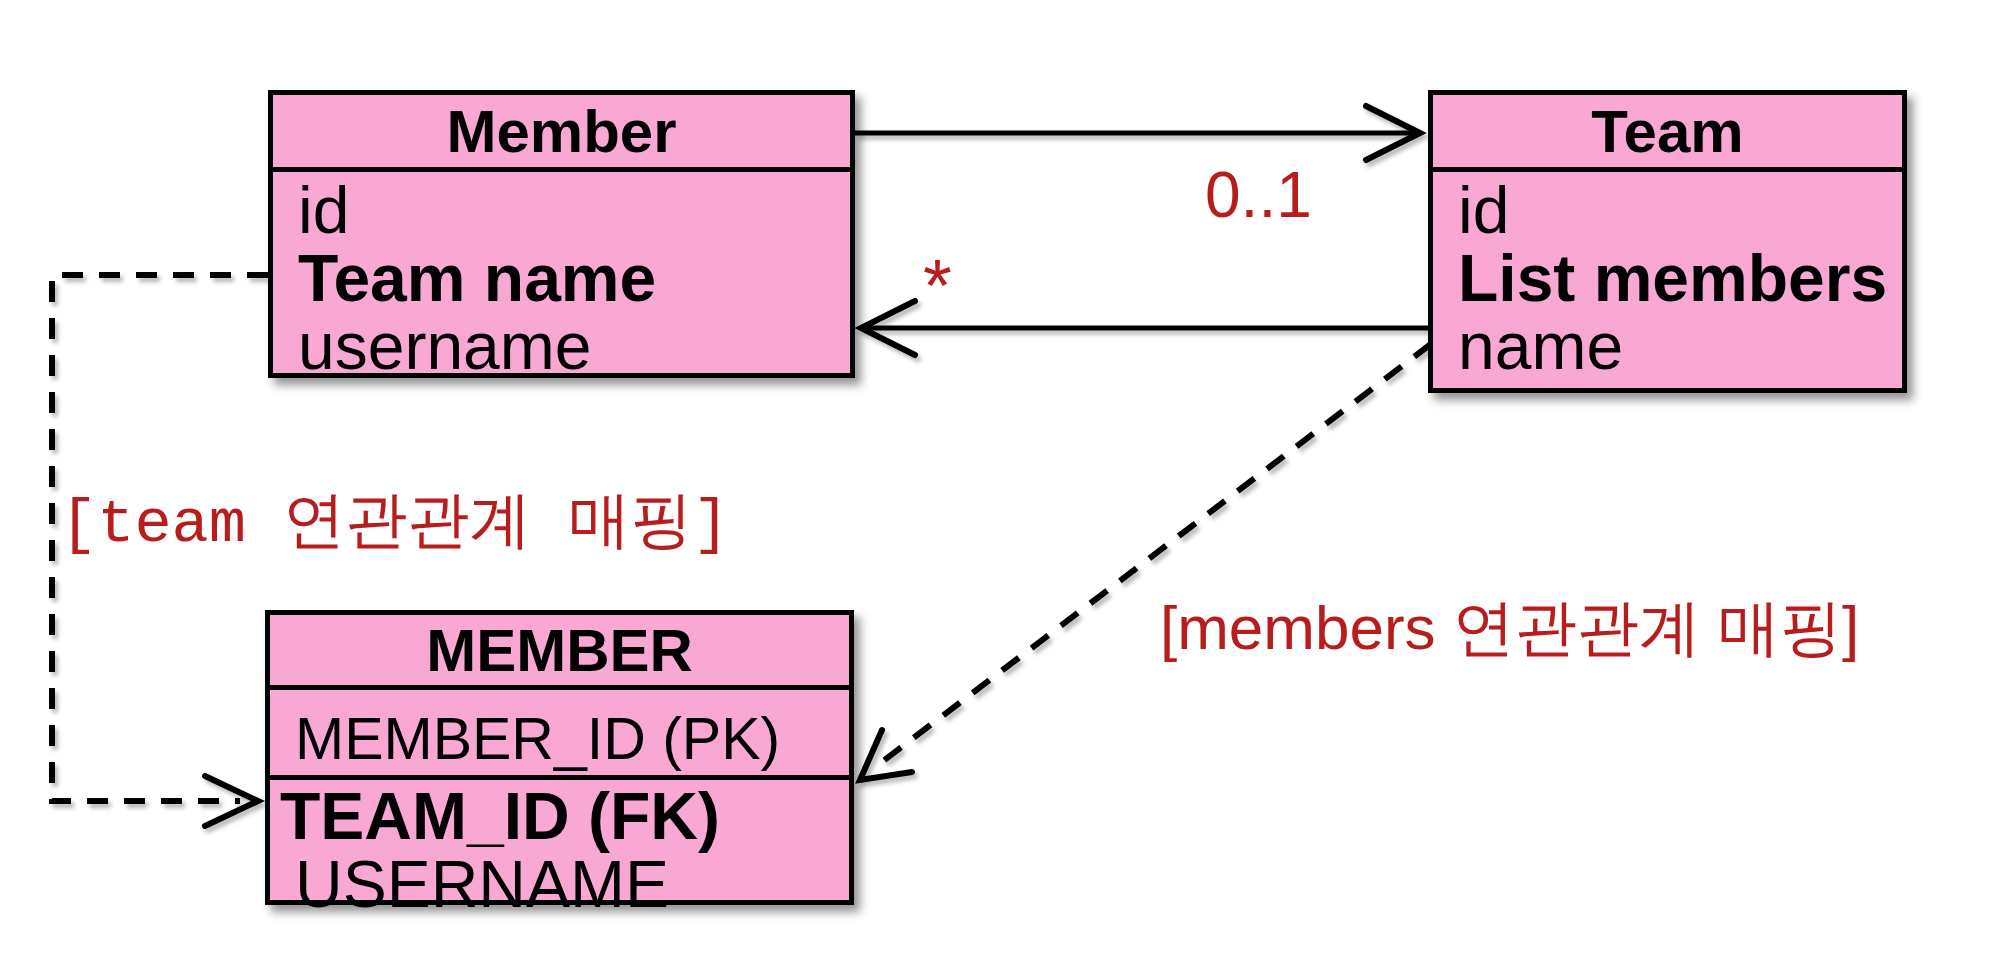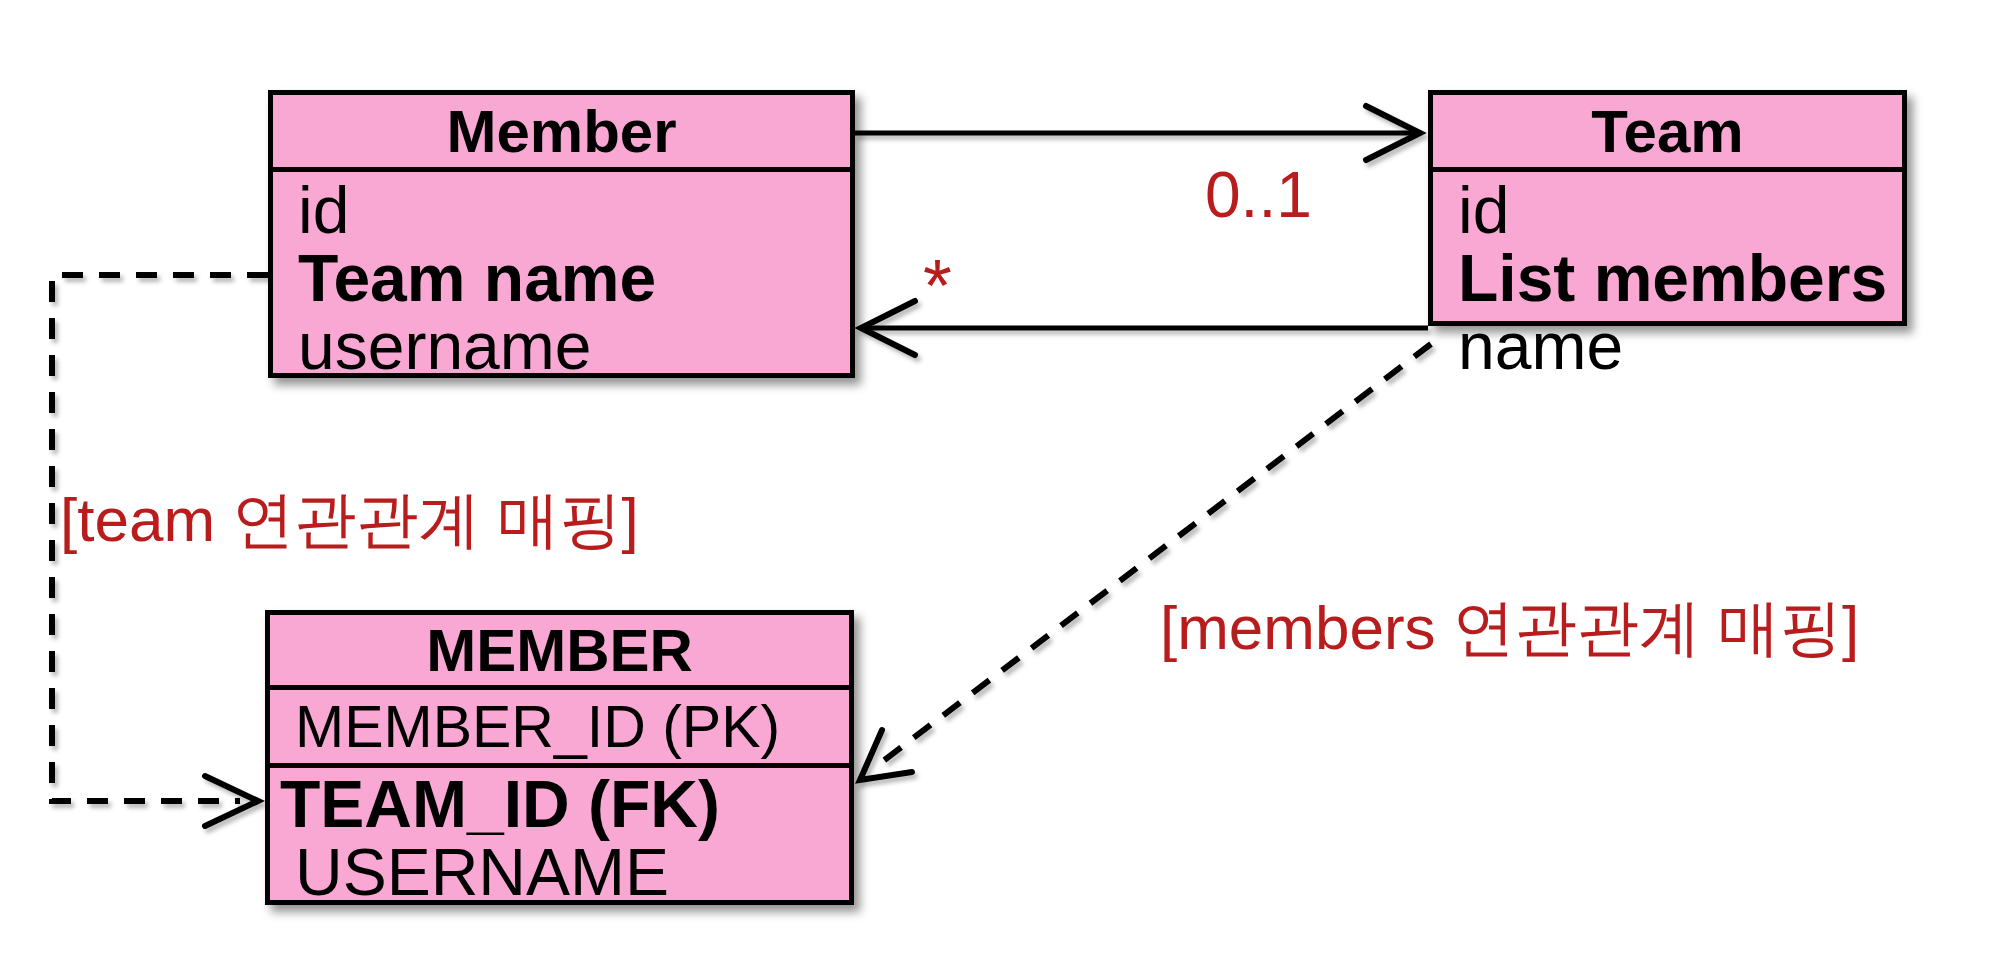--- a/index.html
+++ b/index.html
@@ -92,37 +92,37 @@
 
   <div class="uml-box" style="left:268px; top:90px; width:587px; height:288px;">
     <div class="uml-title" style="height:77px;">Member</div>
     <div class="uml-fields">
       <div class="uml-field">id</div>
       <div class="uml-field bold">Team name</div>
       <div class="uml-field">username</div>
     </div>
   </div>
 
-  <div class="uml-box" style="left:1428px; top:90px; width:479px; height:236px;">
+  <div class="uml-box" style="left:1428px; top:90px; width:479px; height:303px;">
     <div class="uml-title" style="height:77px;">Team</div>
     <div class="uml-fields">
       <div class="uml-field">id</div>
       <div class="uml-field bold">List members</div>
       <div class="uml-field">name</div>
     </div>
   </div>
 
   <div class="uml-box" style="left:265px; top:610px; width:589px; height:295px;">
     <div class="uml-title" style="height:75px;">MEMBER</div>
-    <div class="row-compartment sep-bottom" style="height:78px;">MEMBER_ID (PK)</div>
+    <div class="row-compartment sep-bottom" style="height:78px;margin-top:12px;">MEMBER_ID (PK)</div>
     <div style="padding:2px 0 0 0;">
       <div class="uml-field bold" style="padding-left:10px;">TEAM_ID (FK)</div>
       <div class="uml-field" style="padding-left:25px;">USERNAME</div>
     </div>
   </div>
 
   <div class="float-label mult-label" style="left:1205px; top:158px;">0..1</div>
   <div class="float-label star-label" style="left:923px; top:243px;">*</div>
 
-  <div class="float-label map-label" style="left:60px; top:478px;">[team 연관관계 매핑]</div>
+  <div class="float-label map-label" style="left:60px; top:478px;font-family:Liberation Mono, monospace;">[team 연관관계 매핑]</div>
   <div class="float-label map-label" style="left:1160px; top:586px;">[members 연관관계 매핑]</div>
 
 </div>
 
 </body></html>

